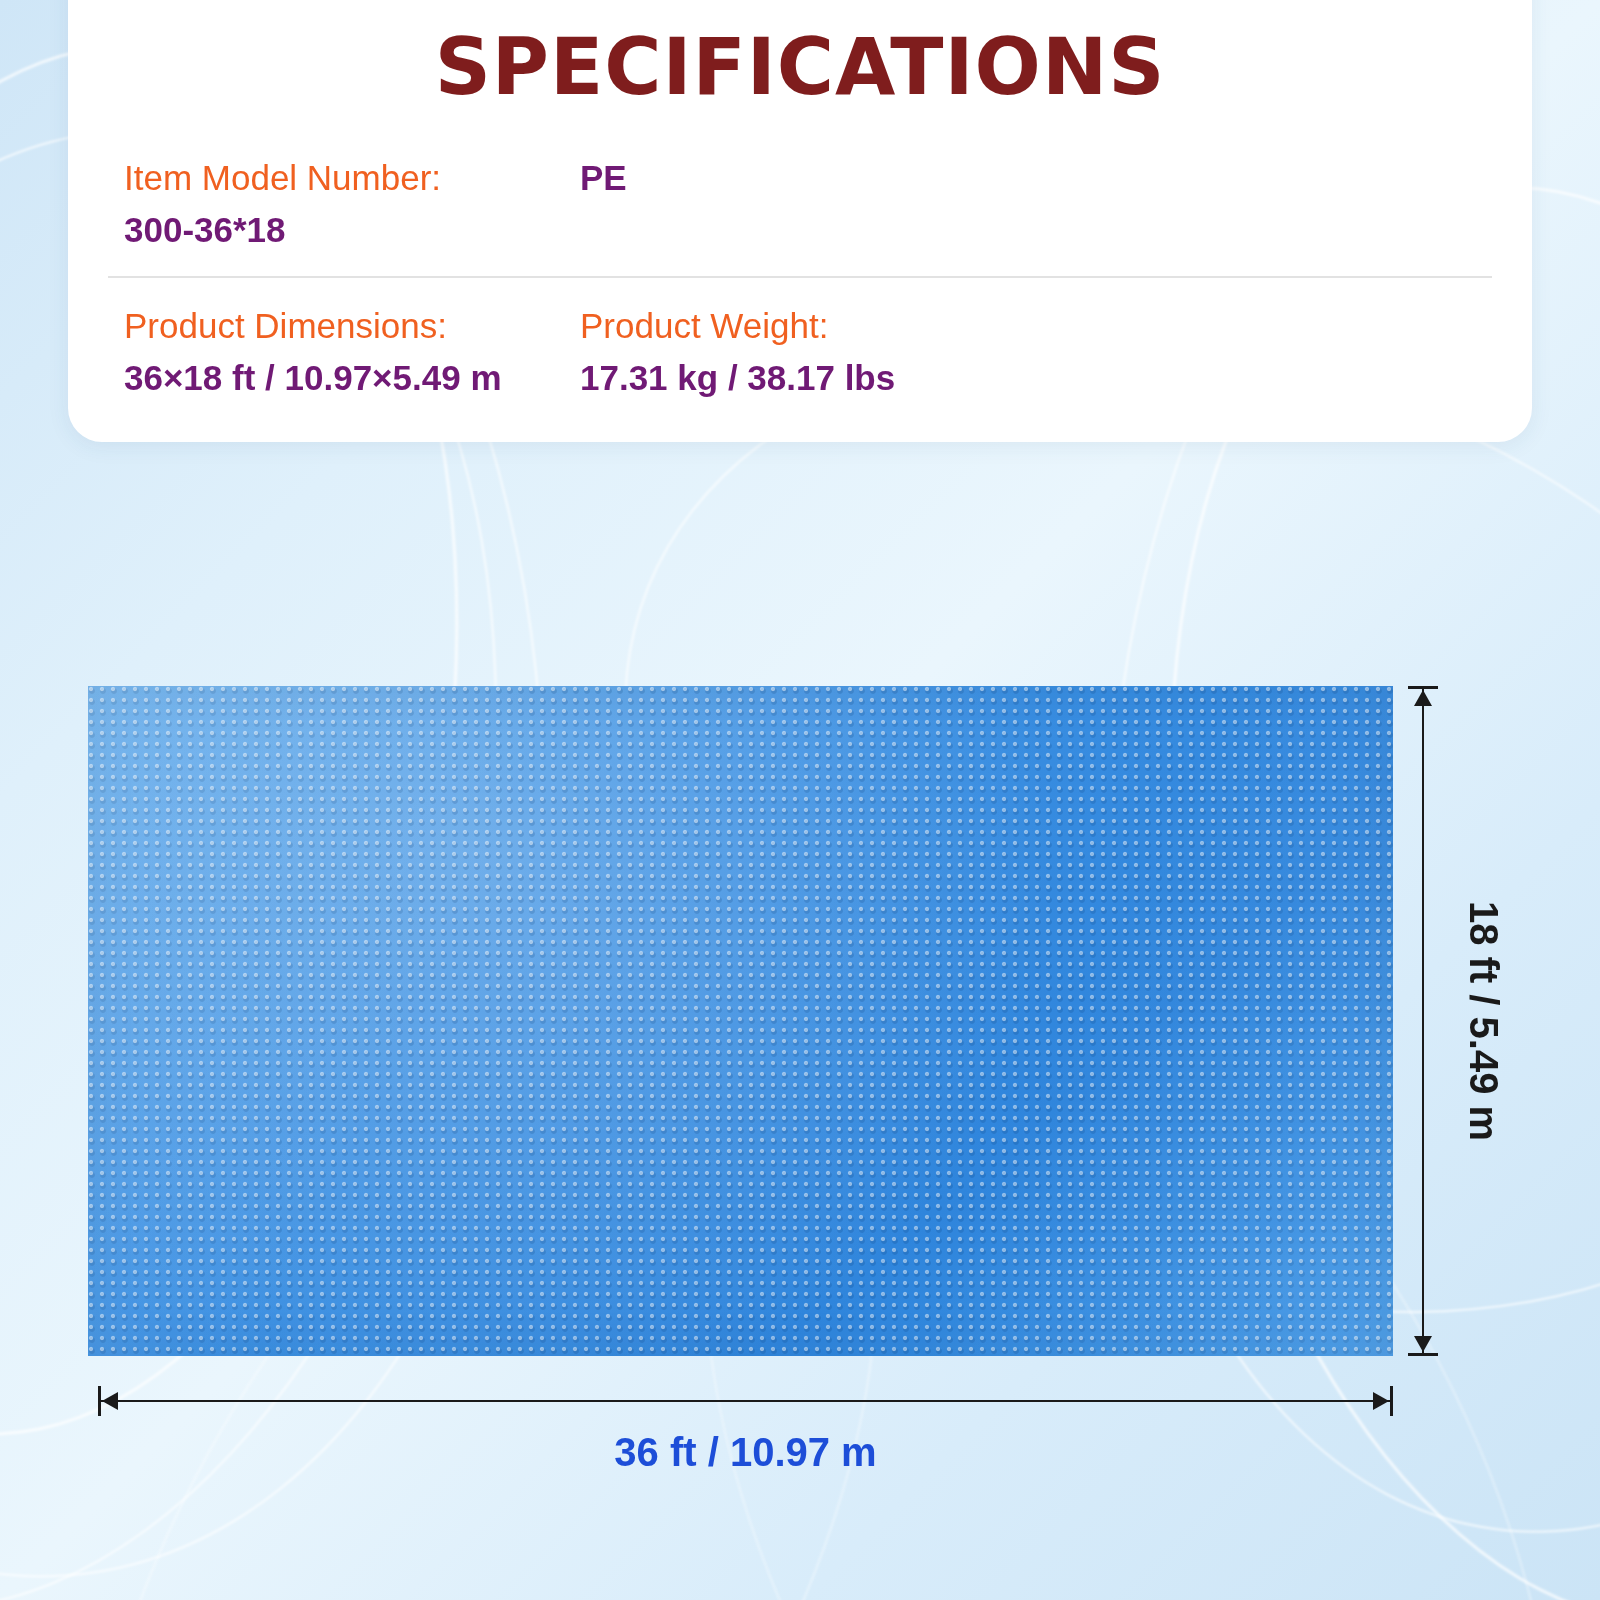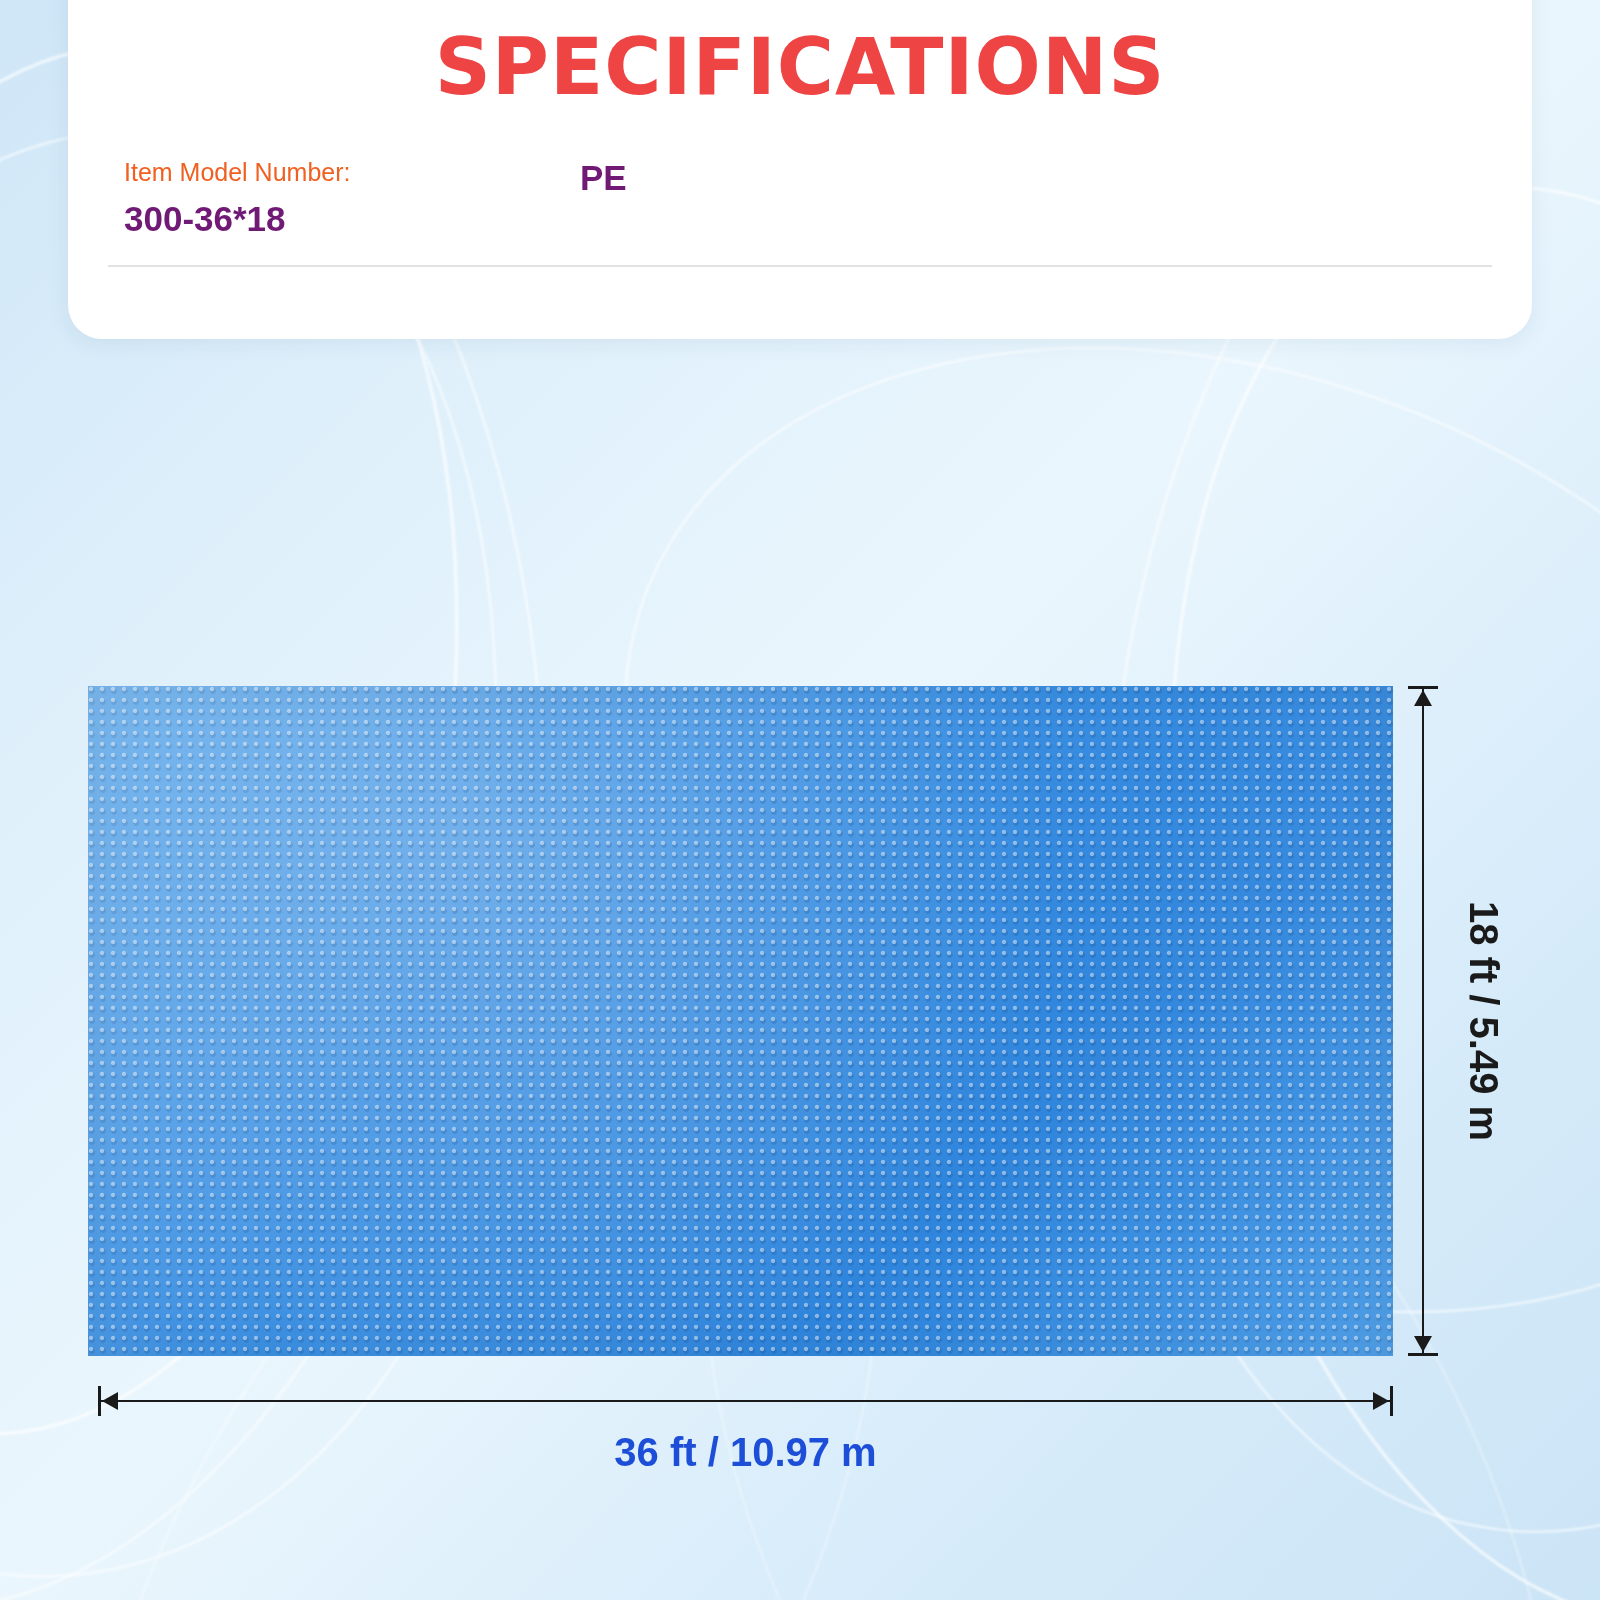--- a/index.html
+++ b/index.html
@@ -44,40 +44,40 @@
     width: 1464px;
     background: #ffffff;
     border-radius: 0 0 34px 34px;
     padding: 62px 0 44px 0;
     box-shadow: 0 4px 22px rgba(40,80,120,0.08);
   }
   .spec-title {
     text-align: center;
     font-size: 78px;
     font-weight: bold;
-    color: #ef4444;
+    color: #7f1d1d;
     letter-spacing: 1px;
     margin-bottom: 46px;
     font-family: "DejaVu Sans", sans-serif;
   }
   .spec-grid {
     display: grid;
     grid-template-columns: 1fr 1fr 1fr;
     padding: 0 48px;
   }
   .divider {
     height: 2px;
     background: #e2e2e2;
     margin: 26px 40px 28px 40px;
   }
   .spec-cell {
     padding: 0 8px;
   }
   .spec-label {
-    font-size: 25px;
+    font-size: 35px;
     color: #f06020;
     margin-bottom: 12px;
     white-space: nowrap;
   }
   .spec-value {
     font-size: 35px;
     font-weight: bold;
     color: #701a75;
     white-space: nowrap;
   }
@@ -225,20 +225,31 @@
       <div class="spec-label">Item Model Number:</div>
       <div class="spec-value">300-36*18</div>
     </div>
     <div class="spec-cell">
       <div class="spec-value">PE</div>
     </div>
   </div>
 
   <div class="divider"></div>
 
+  <div class="spec-grid">
+    <div class="spec-cell">
+      <div class="spec-label">Product Dimensions:</div>
+      <div class="spec-value">36×18 ft / 10.97×5.49 m</div>
+    </div>
+    <div class="spec-cell">
+      <div class="spec-label">Product Weight:</div>
+      <div class="spec-value">17.31 kg / 38.17 lbs</div>
+    </div>
+    <div class="spec-cell"></div>
+  </div>
 </div>
 
 <div class="product-area">
   <div class="cover">
     <div class="bubbles"></div>
     <div class="sheen"></div>
   </div>
 
   <div class="dim-v">
     <div class="arrow-up"></div>

